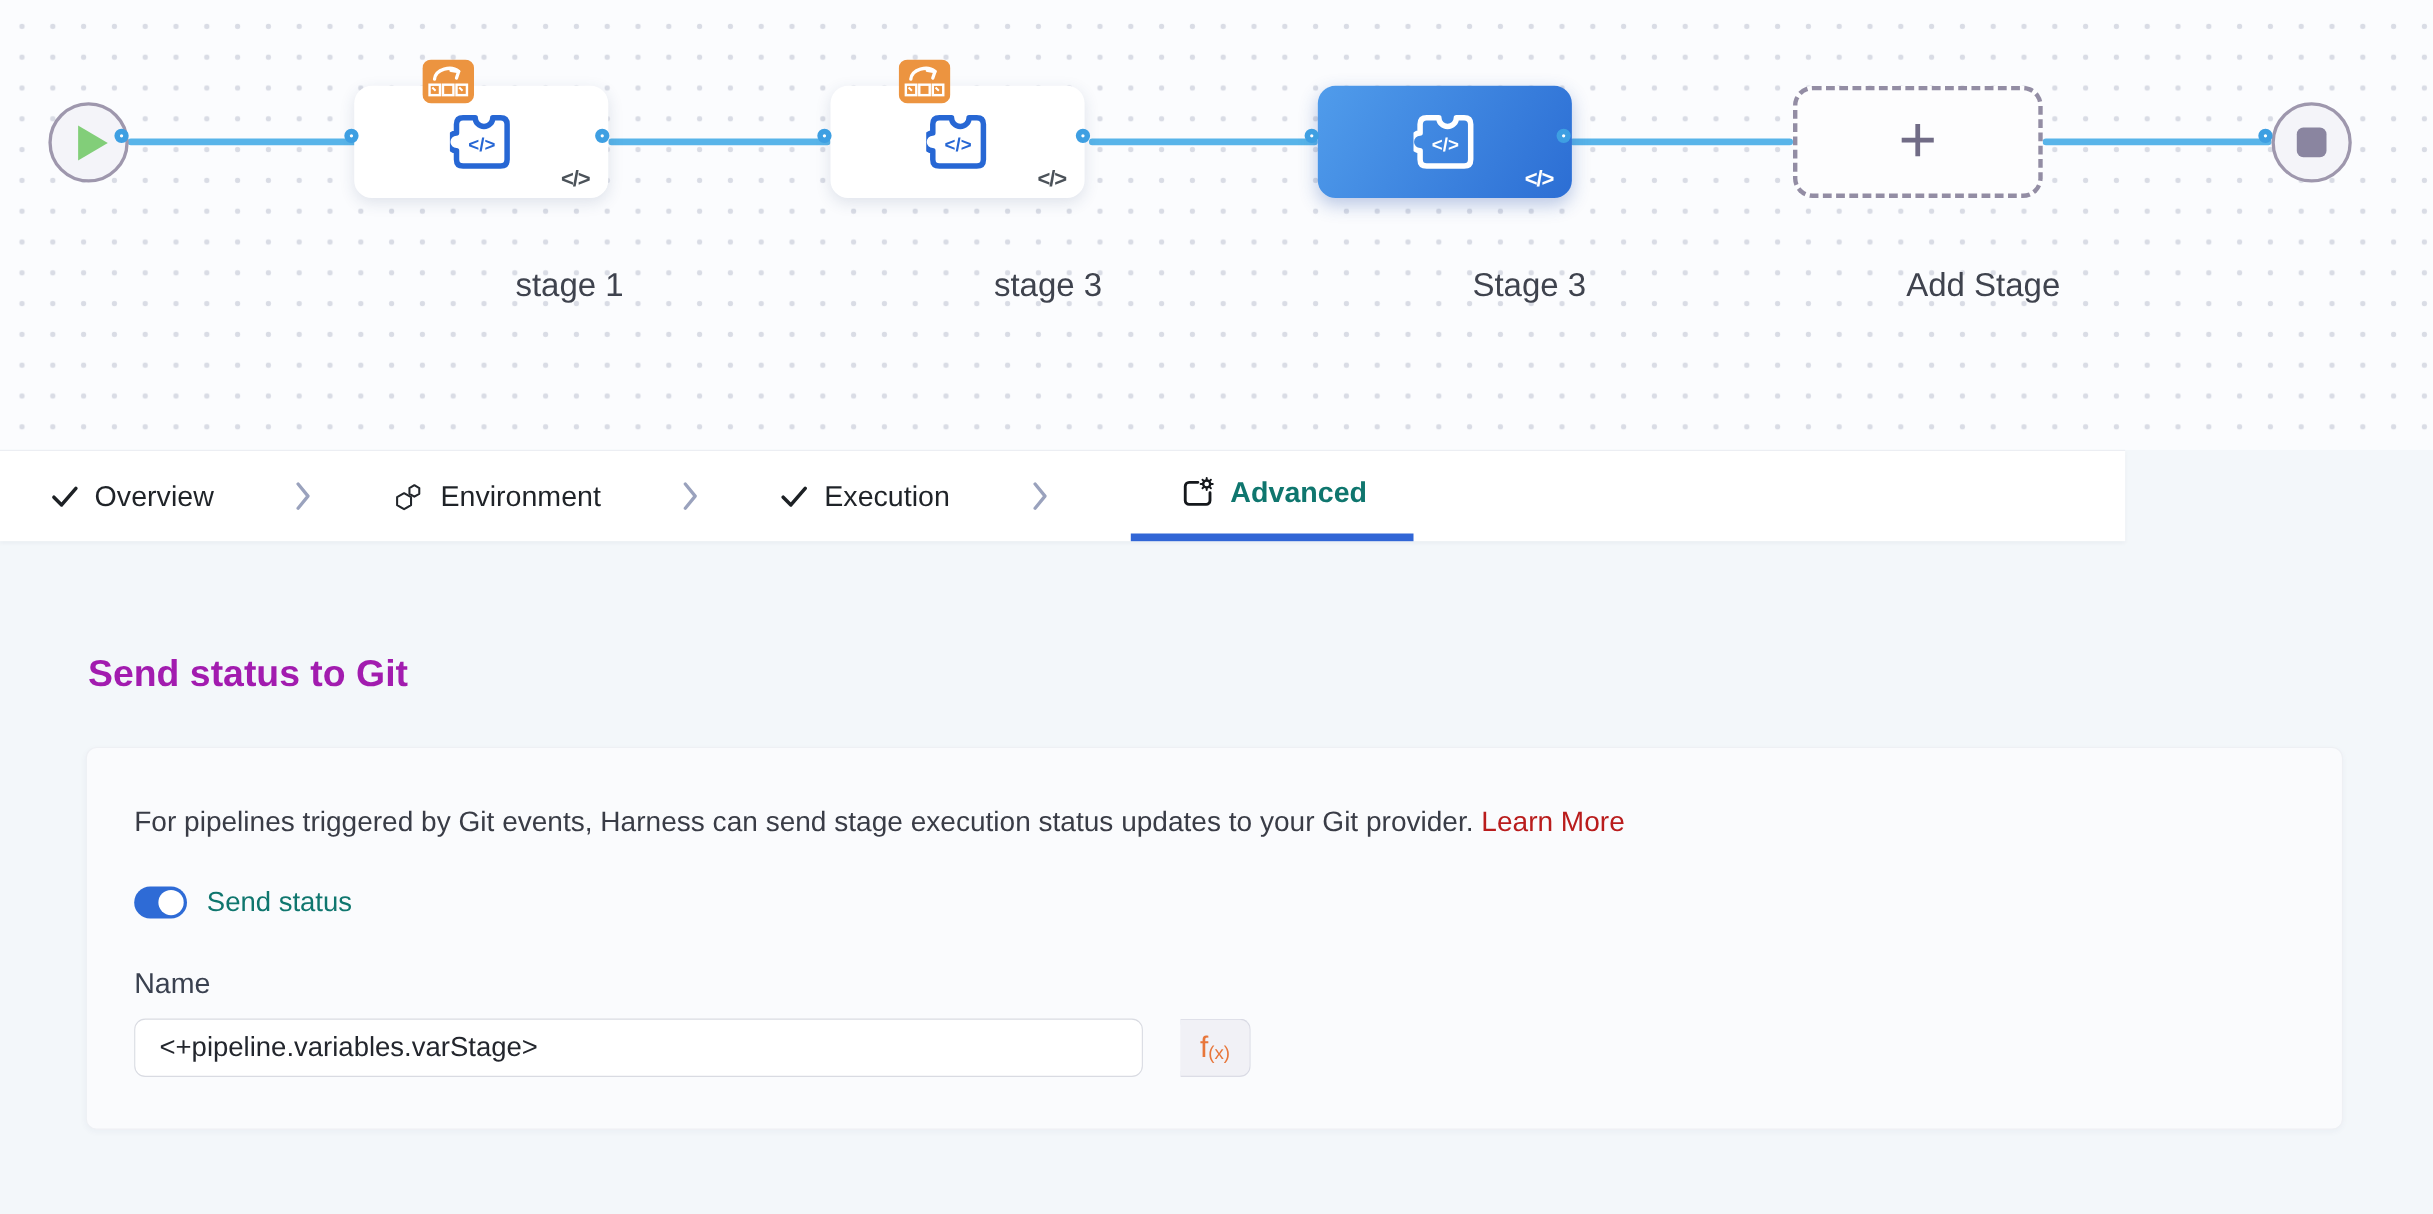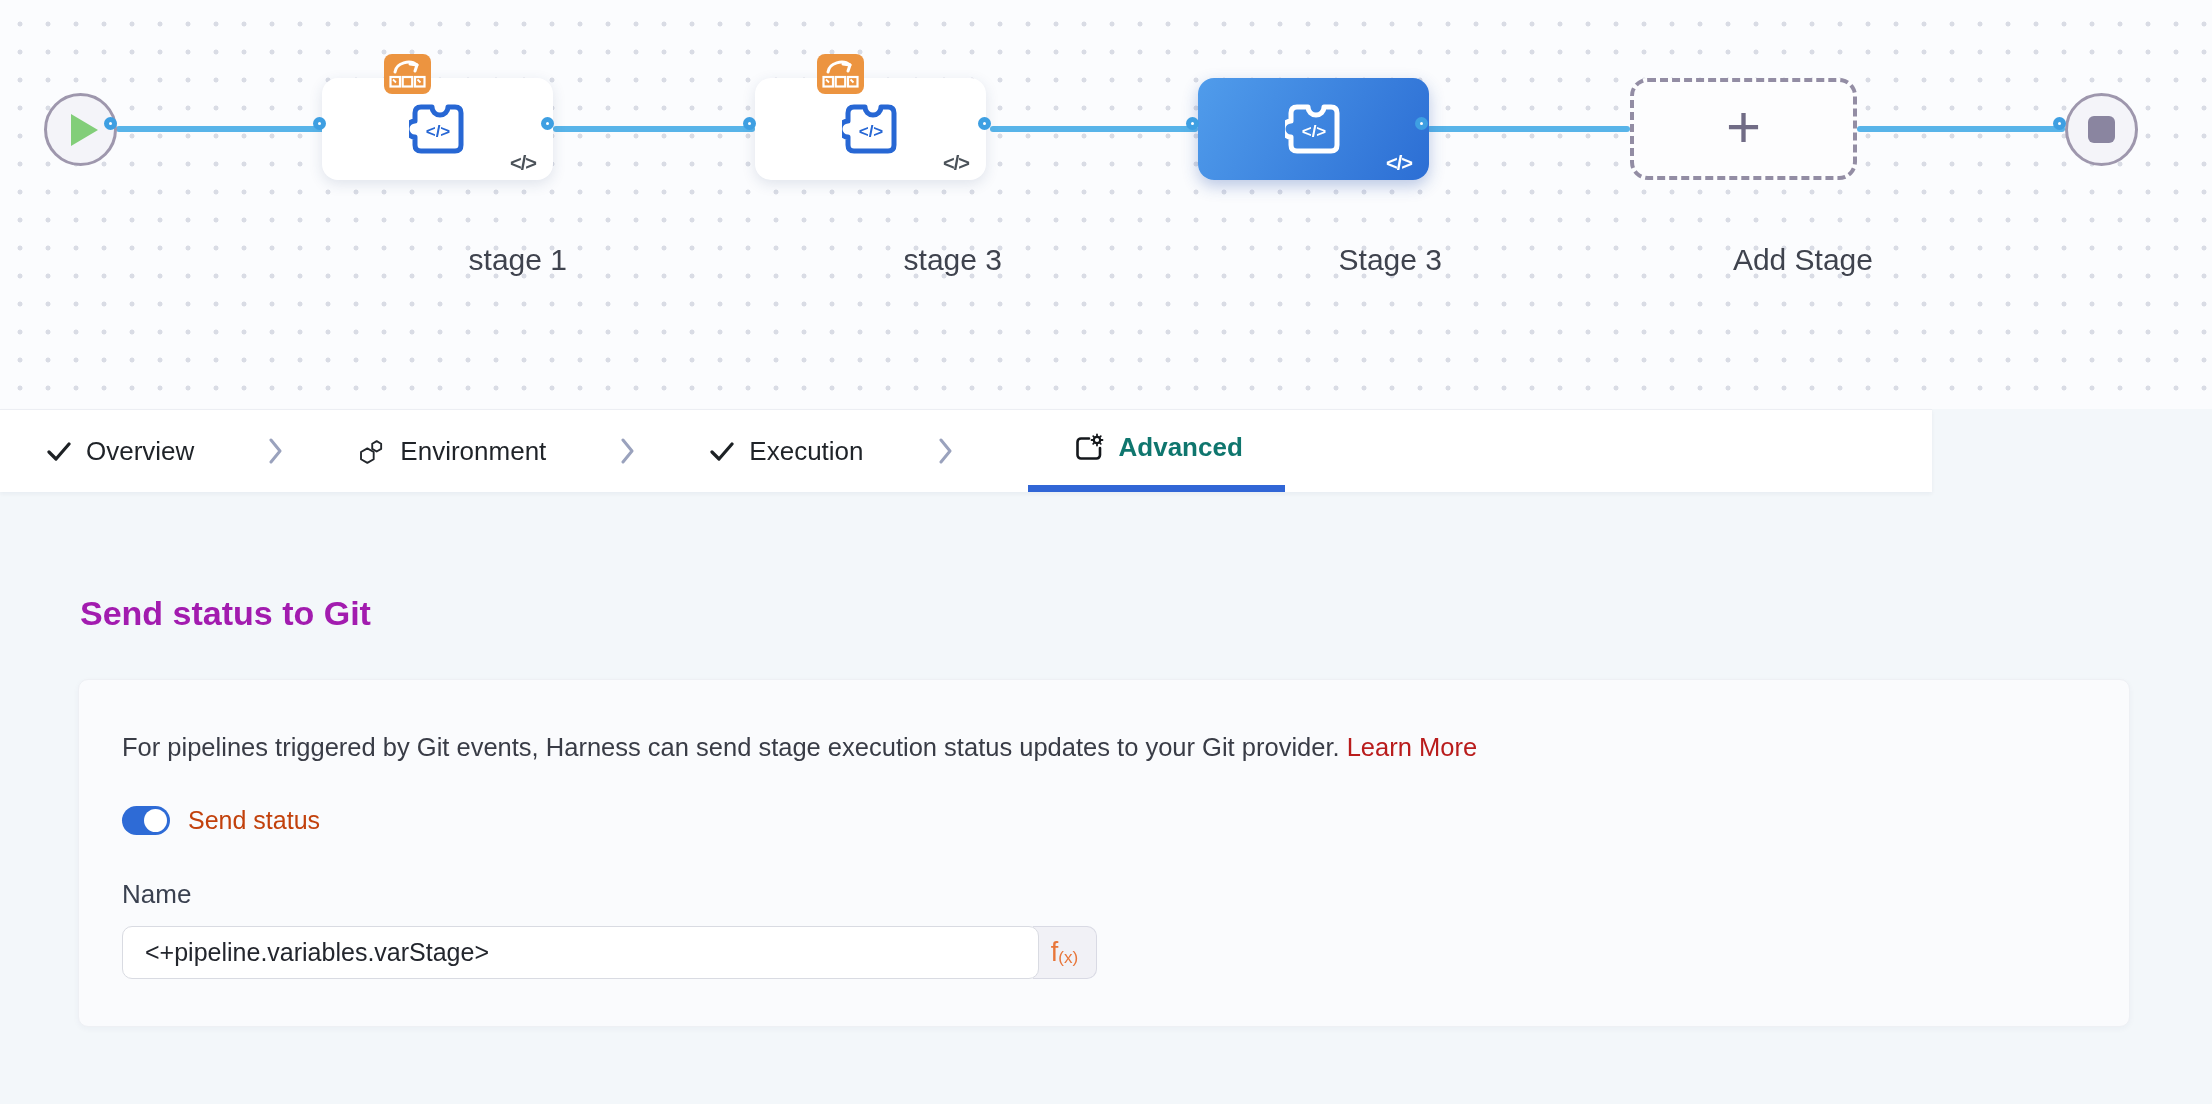--- a/index.html
+++ b/index.html
@@ -101,24 +101,24 @@
 
   .toggle-row { margin-top:41px; display:flex; align-items:center; gap:18px; }
   .toggle {
     position:relative; width:48px; height:29px; border-radius:15px;
     background:#2e6bd6; cursor:pointer; flex:0 0 auto;
   }
   .toggle .knob {
     position:absolute; top:3px; left:22px; width:23px; height:23px;
     border-radius:50%; background:#ffffff;
   }
-  .toggle-label { font-size:25px; color:#c2410c; }
+  .toggle-label { font-size:25px; color:#0f766e; }
 
   .name-label { margin-top:44px; font-size:26px; color:#3a4150; }
-  .input-row { margin-top:16px; display:flex; align-items:flex-start; }
+  .input-row { margin-top:16px; display:flex; align-items:flex-start;gap:40px; }
   .text-input {
     width:917px; height:53px; background:#ffffff;
     border:1.5px solid #d9dbe2; border-radius:10px;
     padding:0 22px; font-size:25px; color:#23262d;
     font-family:"Liberation Sans", sans-serif;
     outline:none; position:relative; z-index:2;
   }
   .fx-chip {
     width:64px; height:53px; margin-left:-6px;
     background:#f1f1f6; border:1.5px solid #d9dae4;

